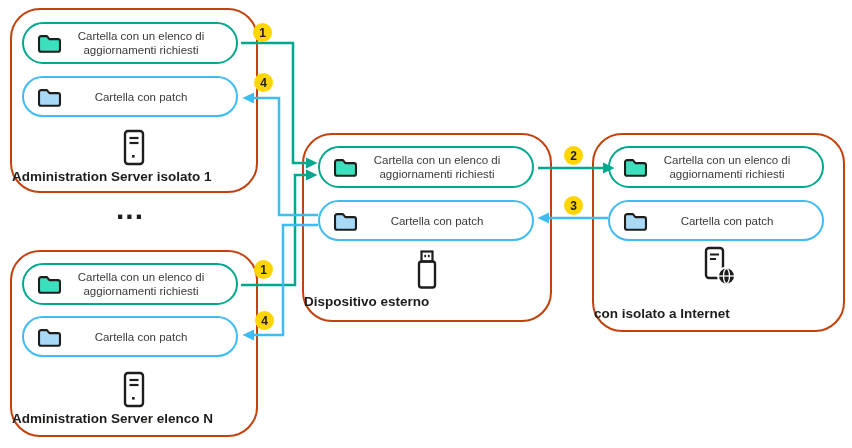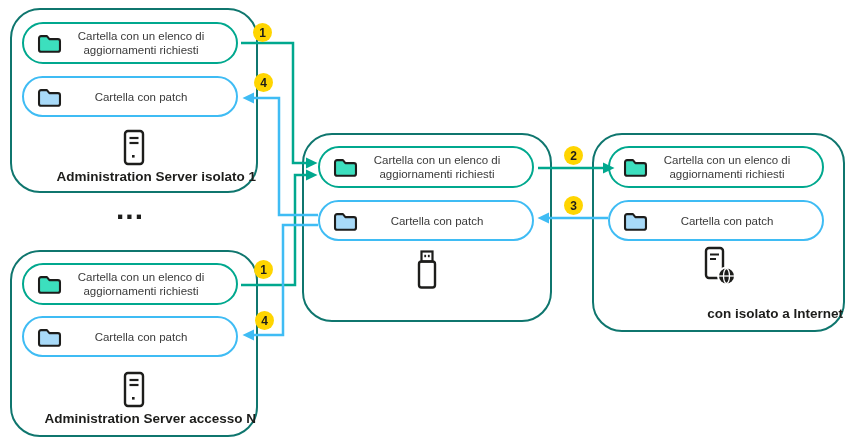--- a/index.html
+++ b/index.html
@@ -2,21 +2,21 @@
 <html><head>
 <meta charset="utf-8">
 <style>
   * { margin:0; padding:0; box-sizing:border-box; }
   html,body { background:#fff; }
   .canvas {
     position:relative; width:852px; height:448px; background:#ffffff;
     font-family:"Liberation Sans", sans-serif; color:#1d1d1b; overflow:hidden;
   }
   .node {
-    position:absolute; background:#fff; border:2px solid #0f766e; border-radius:30px;
+    position:absolute; background:#fff; border:2px solid #c2410c; border-radius:30px;
   }
   #server1  { left:10px;  top:8px;   width:248px; height:185px; }
   #serverN  { left:10px;  top:250px; width:248px; height:187px; }
   #external { left:302px; top:133px; width:250px; height:189px; }
   #internet { left:592px; top:133px; width:253px; height:199px; }
 
   .pill { position:absolute; background:#fff; border-radius:24px; }
   .pill.green { border:2px solid #00A88E; }
   .pill.blue  { border:2px solid #3FBCF4; }
   .pill .folder { position:absolute; left:13px; top:50%; transform:translateY(-50%); line-height:0; }
@@ -33,21 +33,21 @@
   #serverN .patch   { left:10px; top:64px; }
   #external .updates, #internet .updates { left:14px; top:11px; }
   #external .patch,   #internet .patch   { left:14px; top:65px; }
 
   .node-icon { position:absolute; left:50%; transform:translateX(-50%); line-height:0; }
   #server1 .node-icon, #serverN .node-icon { top:118px; }
   #external .node-icon { top:114px; }
   #internet .node-icon { top:110px; }
 
   .node-title {
-    position:absolute; left:0; right:0; text-align:right;
+    position:absolute; left:0; right:0; text-align:left;
     font-weight:bold; font-size:13.5px; line-height:17px; color:#1d1d1b;
   }
   #server1 .node-title, #serverN .node-title { top:158px; }
   #external .node-title { top:158px; }
   #internet .node-title { top:153px; }
 
   .ellipsis {
     position:absolute; left:104px; top:192px; width:52px; text-align:center;
     font-size:30px; font-weight:800; letter-spacing:1px; color:#1d1d1b;
   }
@@ -119,21 +119,21 @@
       <span class="ptext">Cartella con patch</span>
     </div>
     <span class="node-icon">
       <svg width="26" height="40" viewBox="0 0 26 40" fill="none" stroke="#1d1d1b">
           <rect x="4" y="3" width="18" height="33" rx="3" stroke-width="2.4"></rect>
           <line x1="8.5" y1="10" x2="17.5" y2="10" stroke-width="2.2"></line>
           <line x1="8.5" y1="15" x2="17.5" y2="15" stroke-width="2.2"></line>
           <rect x="11" y="27" width="2.6" height="2.6" fill="#1d1d1b" stroke="none"></rect>
         </svg>
     </span>
-    <div class="node-title">Administration Server accesso N</div>
+    <div class="node-title">Administration Server elenco N</div>
   </div>
 
   <div class="node" id="external">
     <div class="pill green updates">
       <span class="folder">
         <svg width="25" height="20" viewBox="0 0 26 21">
             <path d="M2 5.5 a2.2 2.2 0 0 1 2.2 -2.2 h6.1 l2.6 3.1 h8.9 a2.2 2.2 0 0 1 2.2 2.2 v8.9 a2.2 2.2 0 0 1 -2.2 2.2 h-17.6 a2.2 2.2 0 0 1 -2.2 -2.2 z" fill="#3CDFBE" stroke="#1d1d1b" stroke-width="2.2" stroke-linejoin="round"></path>
           </svg>
       </span>
       <span class="ptext"><span>Cartella con un elenco di</span><br><span>aggiornamenti richiesti</span></span>
@@ -147,20 +147,21 @@
       <span class="ptext">Cartella con patch</span>
     </div>
     <span class="node-icon">
       <svg width="30" height="42" viewBox="0 0 30 42" fill="none" stroke="#1d1d1b">
           <rect x="9.5" y="2.5" width="11" height="10" stroke-width="2.2"></rect>
           <line x1="13.2" y1="5.8" x2="13.2" y2="8.2" stroke-width="1.8"></line>
           <line x1="16.8" y1="5.8" x2="16.8" y2="8.2" stroke-width="1.8"></line>
           <rect x="7" y="12.5" width="16" height="26" rx="2.5" stroke-width="2.4"></rect>
         </svg>
     </span>
+    <div class="node-title">Dispositivo esterno</div>
   </div>
 
   <div class="node" id="internet">
     <div class="pill green updates">
       <span class="folder">
         <svg width="25" height="20" viewBox="0 0 26 21">
             <path d="M2 5.5 a2.2 2.2 0 0 1 2.2 -2.2 h6.1 l2.6 3.1 h8.9 a2.2 2.2 0 0 1 2.2 2.2 v8.9 a2.2 2.2 0 0 1 -2.2 2.2 h-17.6 a2.2 2.2 0 0 1 -2.2 -2.2 z" fill="#3CDFBE" stroke="#1d1d1b" stroke-width="2.2" stroke-linejoin="round"></path>
           </svg>
       </span>
       <span class="ptext"><span>Cartella con un elenco di</span><br><span>aggiornamenti richiesti</span></span>

